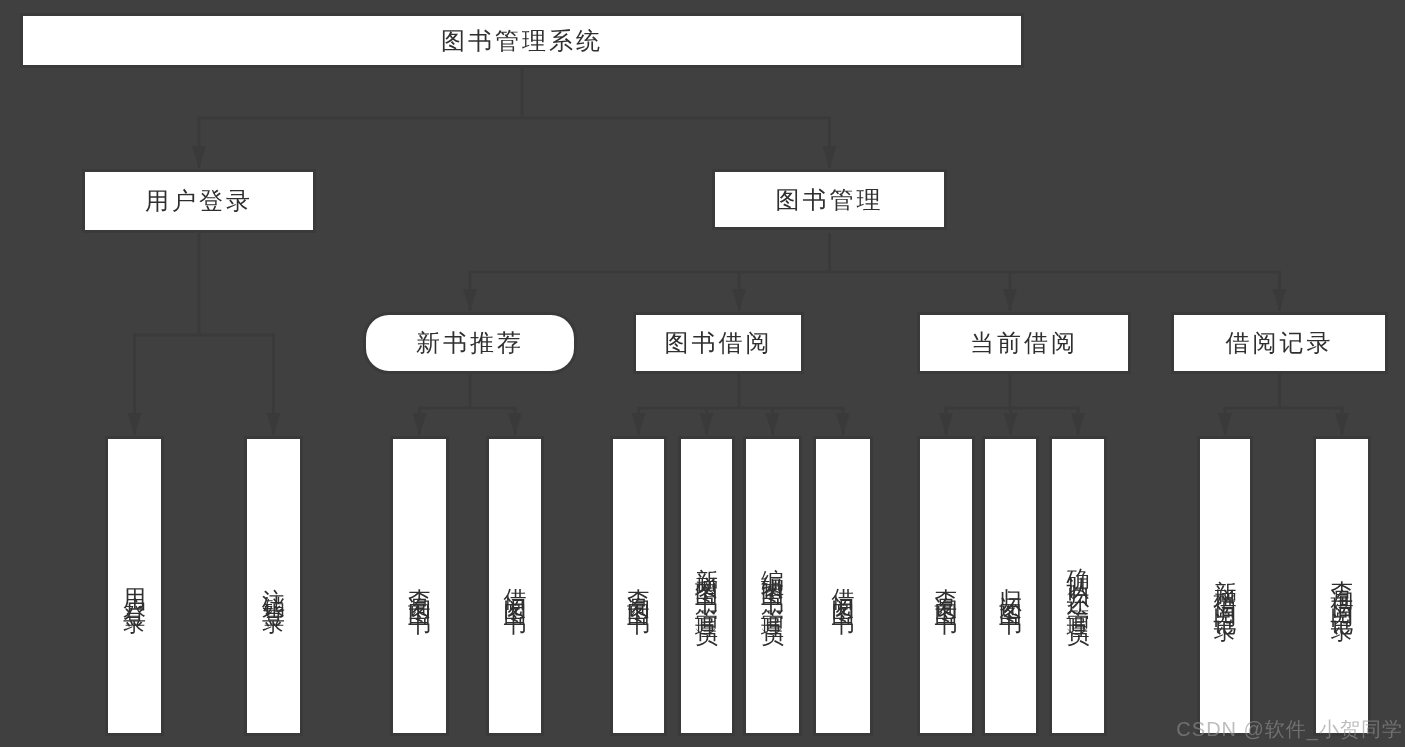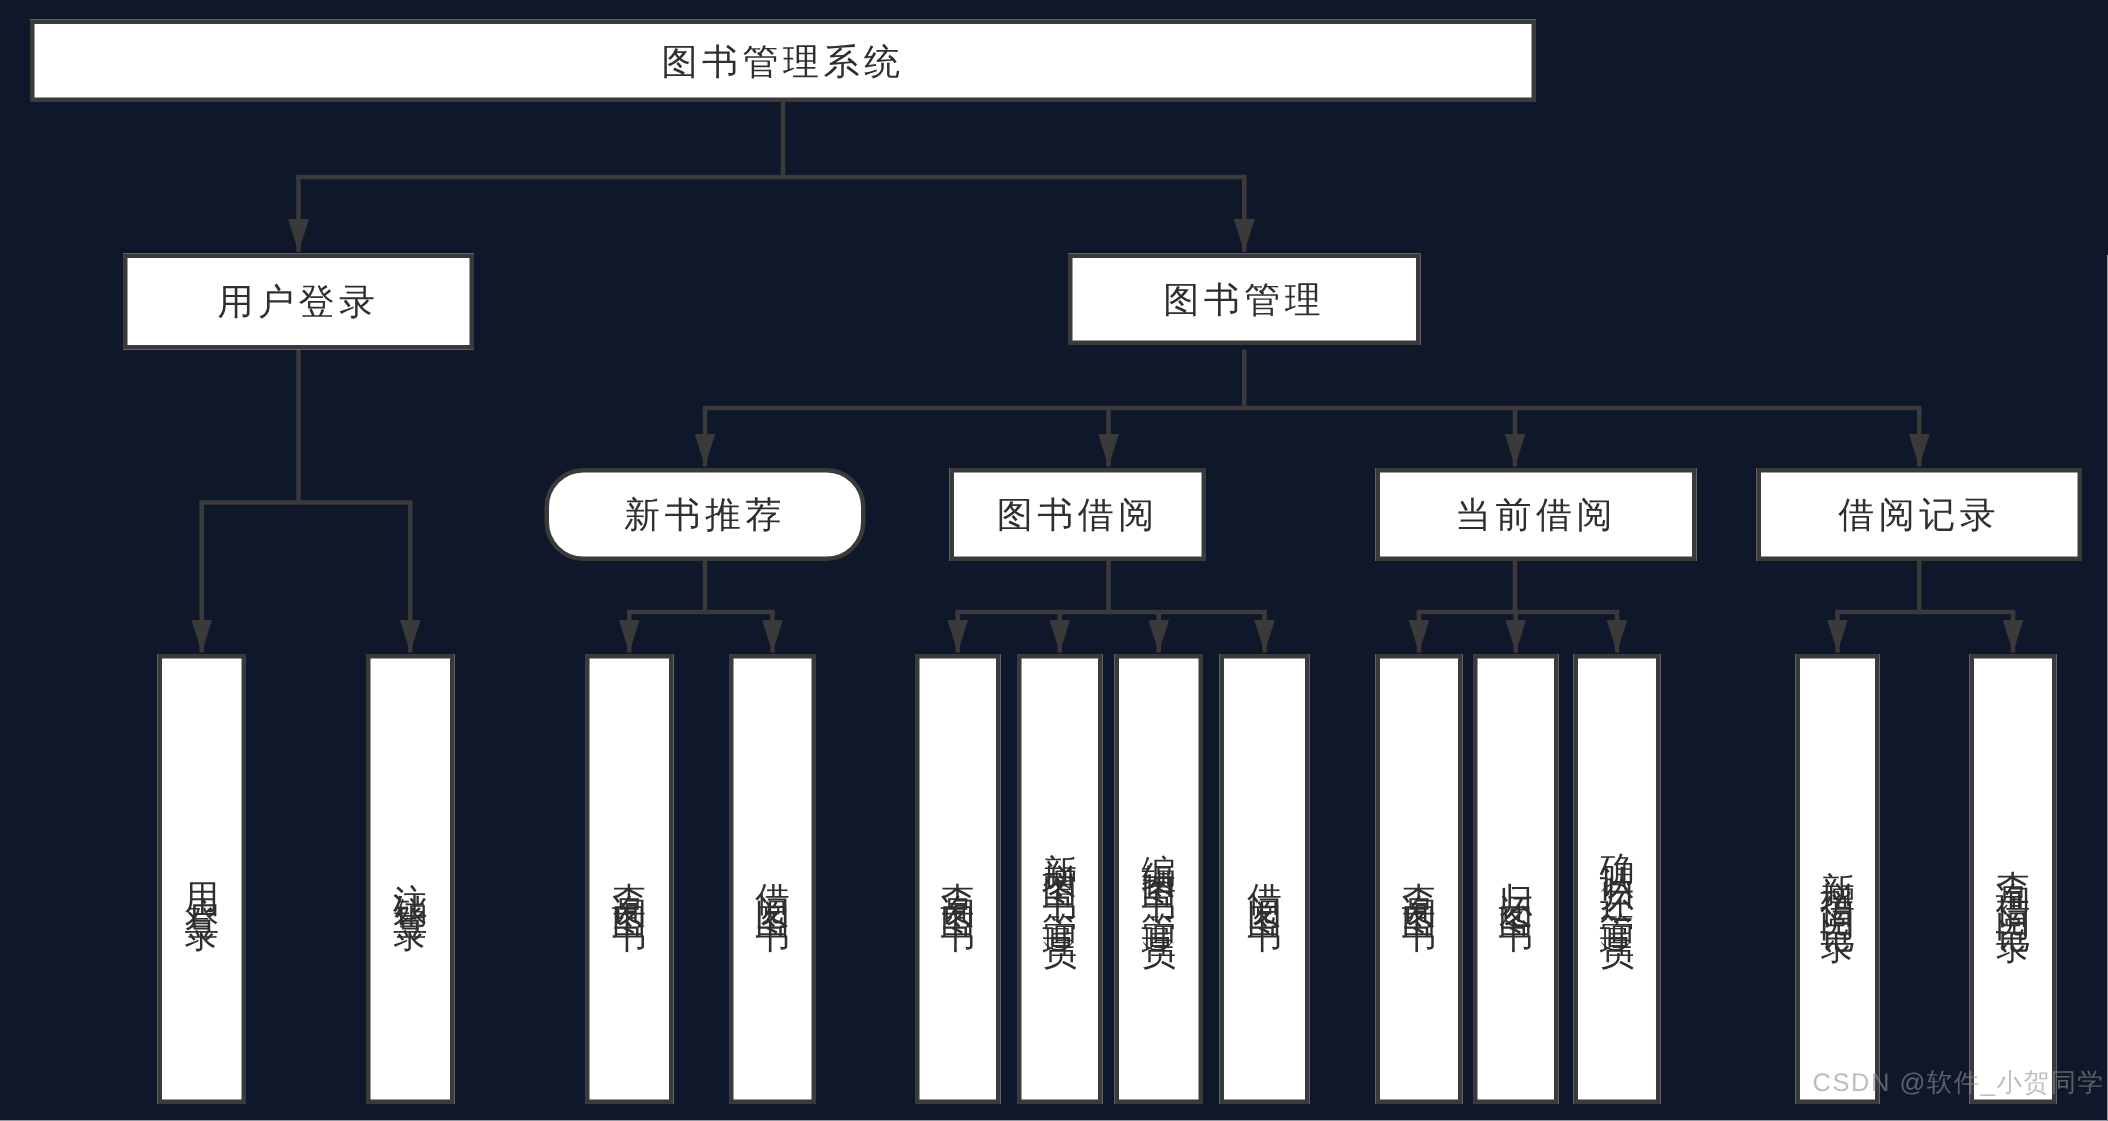--- a/index.html
+++ b/index.html
@@ -1,35 +1,35 @@
 <!DOCTYPE html>
 <html><head>
 <meta charset="utf-8">
 <style>
   html, body { margin:0; padding:0; background:#ffffff; }
   .canvas {
-    position:relative; width:1405px; height:747px; background:#0f172a;
+    position:relative; width:1405px; height:747px; background:#404040;
     font-family:"Liberation Sans", sans-serif; overflow:hidden;
   }
   .wires { position:absolute; left:0; top:0; }
   .node {
     position:absolute; box-sizing:border-box;
     border:3px solid #3a3a3a; background:#ffffff;
     display:flex; align-items:center; justify-content:center;
     color:#2f2f2f;
   }
   .h-node { font-size:24px; letter-spacing:3px; white-space:nowrap; }
   .root-node { font-size:24px; letter-spacing:3px; }
   .v-node {
     writing-mode:vertical-rl; text-orientation:mixed;
     font-size:23px; letter-spacing:8px; line-height:1;
   }
   .watermark {
-    position:absolute; right:2px; bottom:14px;
-    font-size:17px; letter-spacing:1px;
+    position:absolute; right:2px; bottom:4px;
+    font-size:20px; letter-spacing:1px;
     color:rgba(145,145,145,0.6);
     z-index:5; white-space:nowrap;
   }
 </style>
 </head>
 <body>
 
 <div class="canvas">
 
   <svg class="wires" width="1405" height="747">

